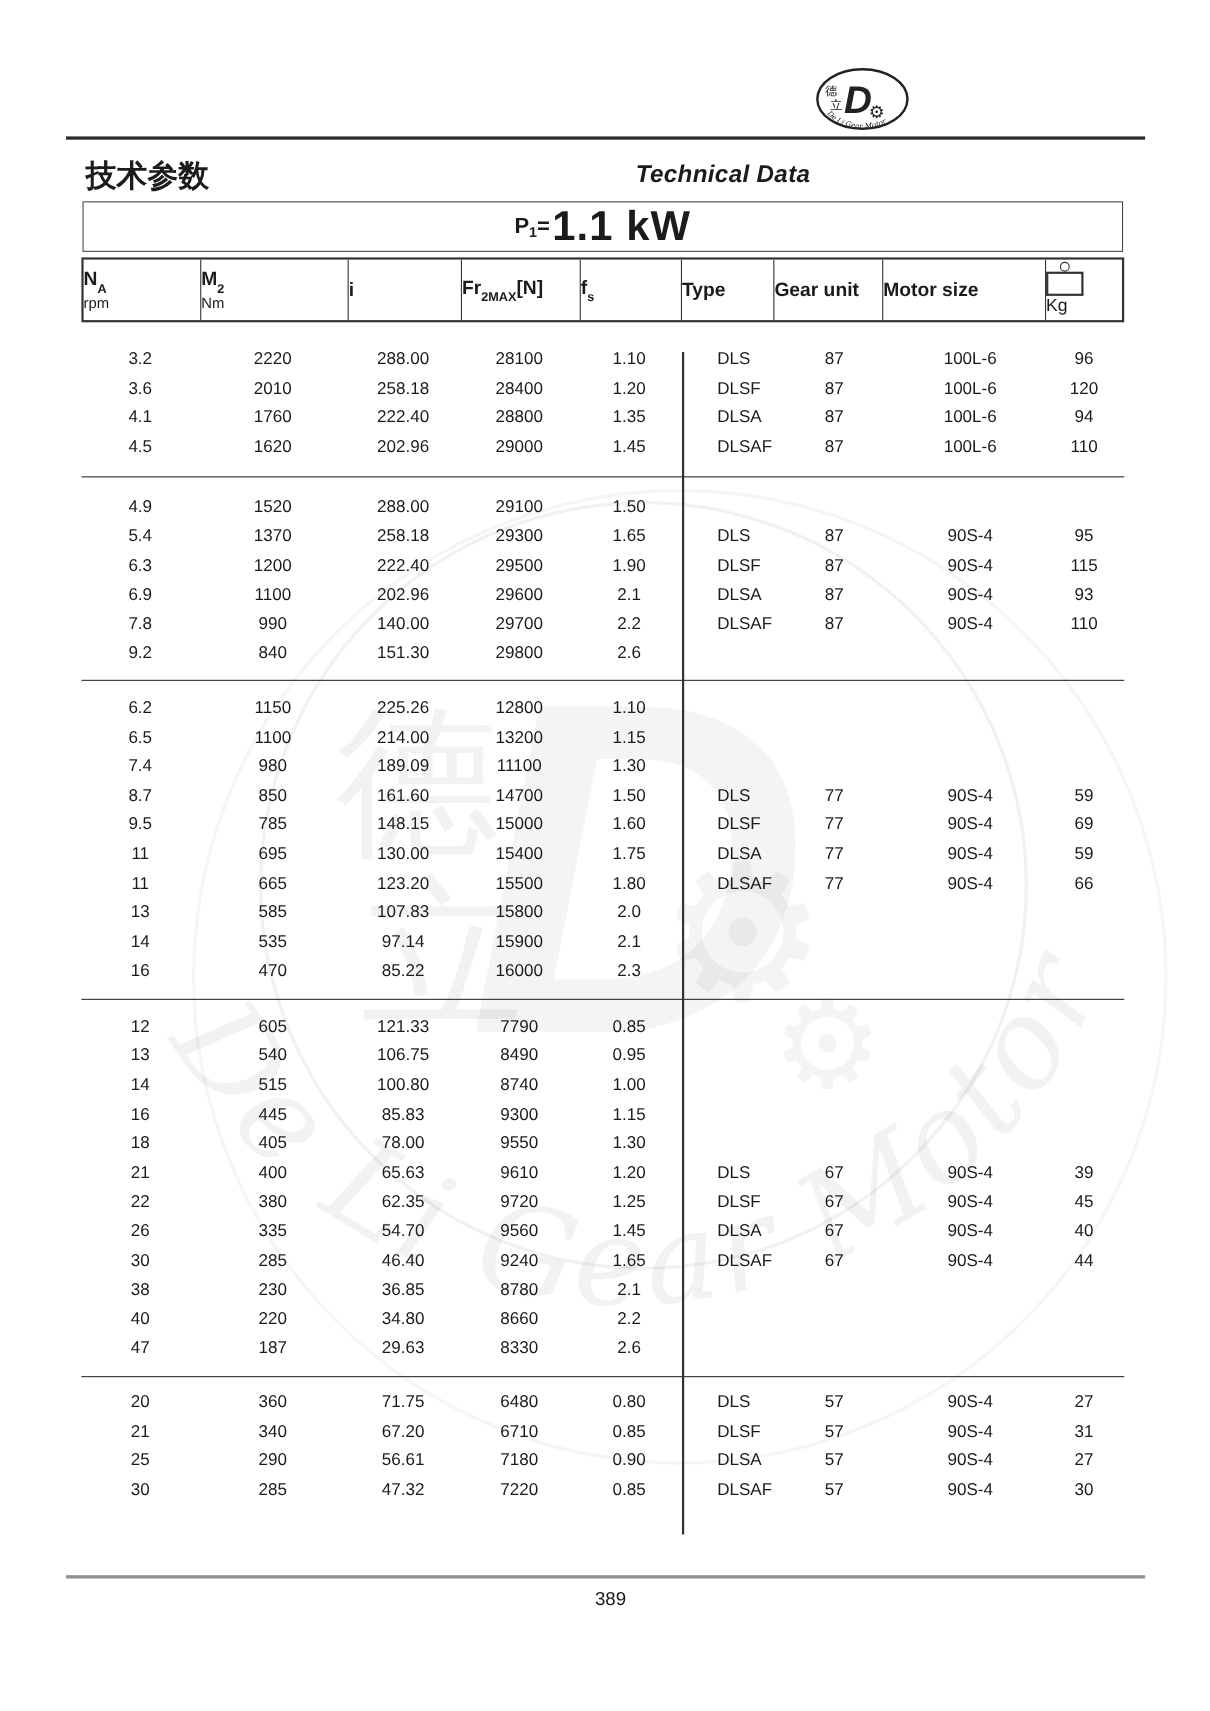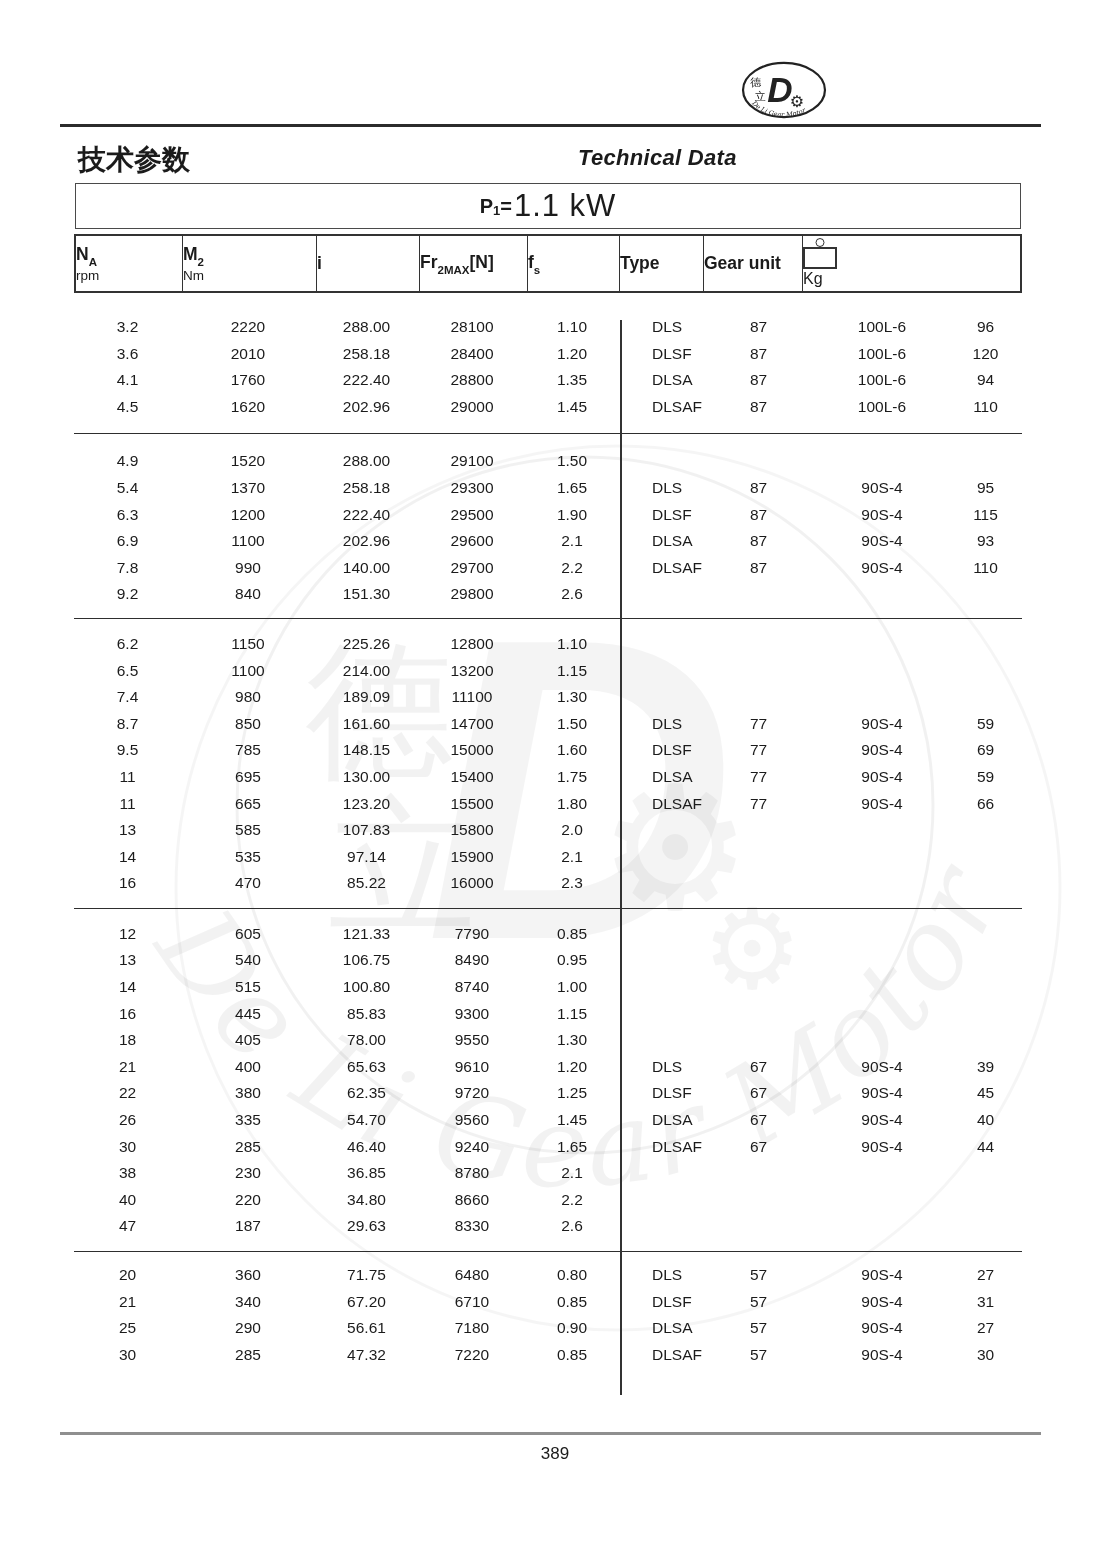--- a/index.html
+++ b/index.html
@@ -14,21 +14,21 @@
               font-weight:bold;font-size:41px;letter-spacing:12px;color:#141414;white-space:nowrap;}
 
   .top-rule{position:absolute;left:60px;top:124px;width:981px;height:3px;background:#2b2b2b;}
   .title-cn{position:absolute;left:78px;top:141px;font-size:28px;font-weight:bold;}
   .title-en{position:absolute;left:578px;top:145px;font-size:22px;font-weight:bold;letter-spacing:.3px;font-style:italic;}
 
   .power-box{position:absolute;left:75px;top:183px;width:946px;height:46px;border:1.5px solid #4a4a4a;
              box-sizing:border-box;display:flex;align-items:center;justify-content:center;}
   .power-box .p-small{font-size:20px;font-weight:bold;}
   .power-box sub.p1{font-size:13px;font-weight:bold;position:relative;top:4px;}
-  .power-box .p-big{font-size:31px;font-weight:normal;letter-spacing:1px;margin-left:2px;}
+  .power-box .p-big{font-size:38px;font-weight:bold;letter-spacing:1px;margin-left:2px;}
 
   
   .thead{position:absolute;left:74px;top:234px;width:948px;height:59px;border:2px solid #333;
          box-sizing:border-box;display:grid;background:transparent;
          grid-template-columns:107px 134px 103px 108px 92px 84px 99px 148px auto;}
   .th{border-right:1.5px solid #333;display:flex;flex-direction:column;align-items:flex-start;
       justify-content:center;line-height:1.15;}
   .th:last-child{border-right:none;}
   .h-main{font-size:17.5px;font-weight:bold;}
   .h-main sub{font-size:11.5px;position:relative;top:2px;font-weight:bold;}
@@ -119,20 +119,23 @@
     <div class="th">
       <span class="h-main"><span>f</span><sub>s</sub></span>
     </div>
     <div class="th">
       <span class="h-main">Type</span>
     </div>
     <div class="th">
       <span class="h-main">Gear unit</span>
     </div>
     <div class="th">
+      <span class="h-main">Motor size</span>
+    </div>
+    <div class="th">
       <span class="weight-icon">
           <span class="weight-knob"></span>
         </span>
       <span class="kg-label">Kg</span>
     </div>
   </div>
 
   <div class="tbody fg">
     <div class="vline"></div>
   <div class="group g1">

